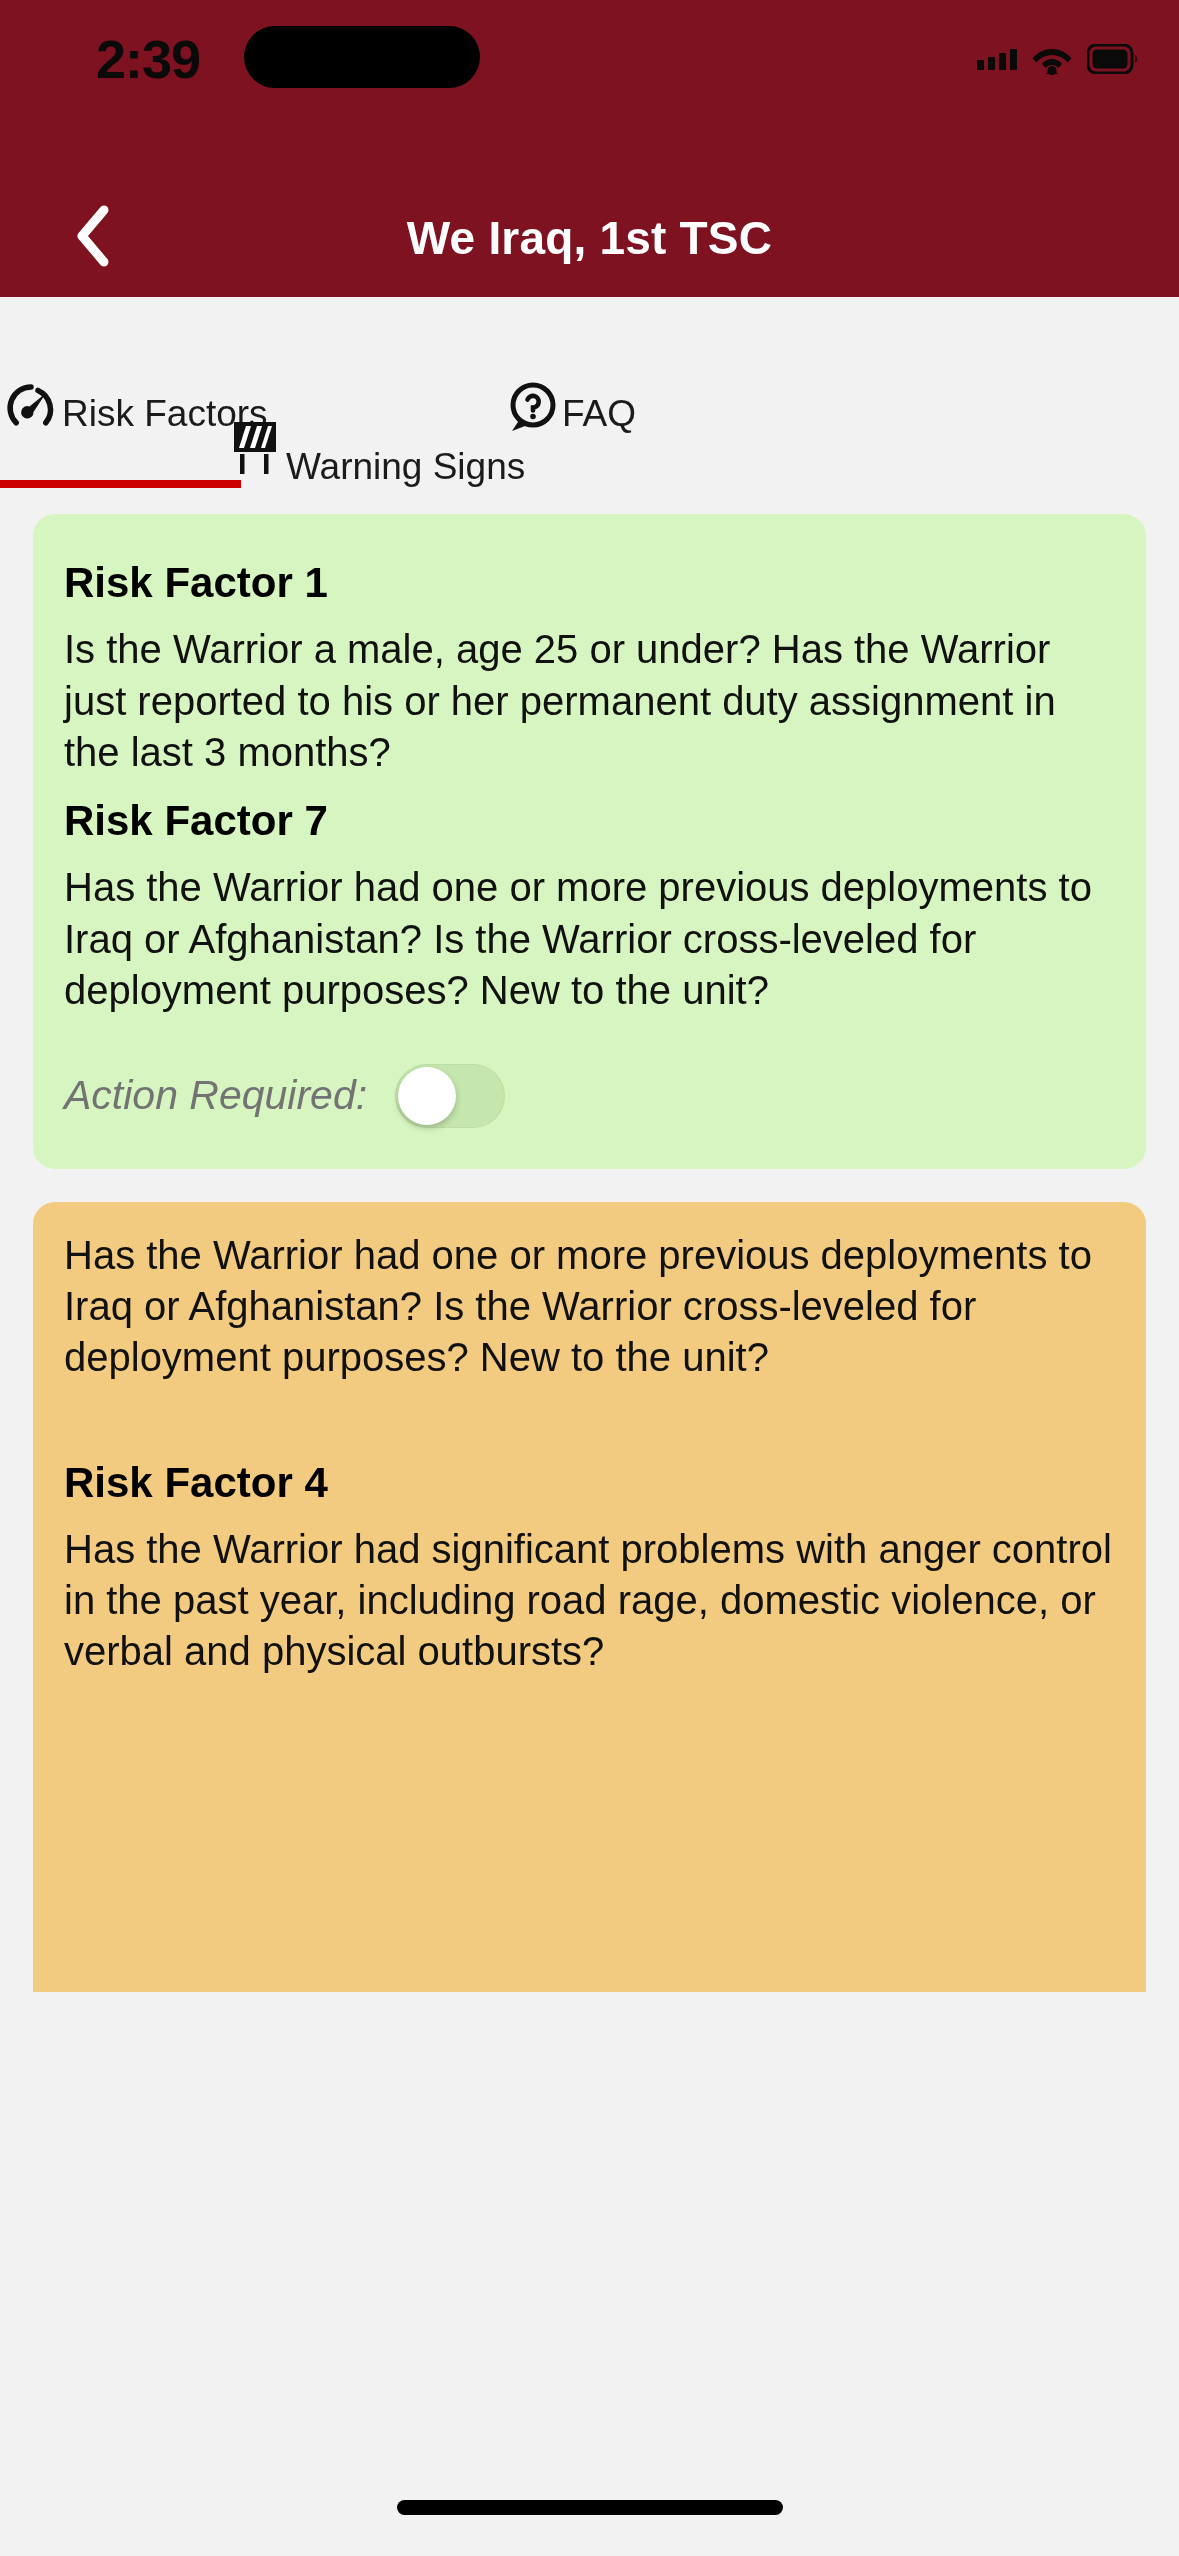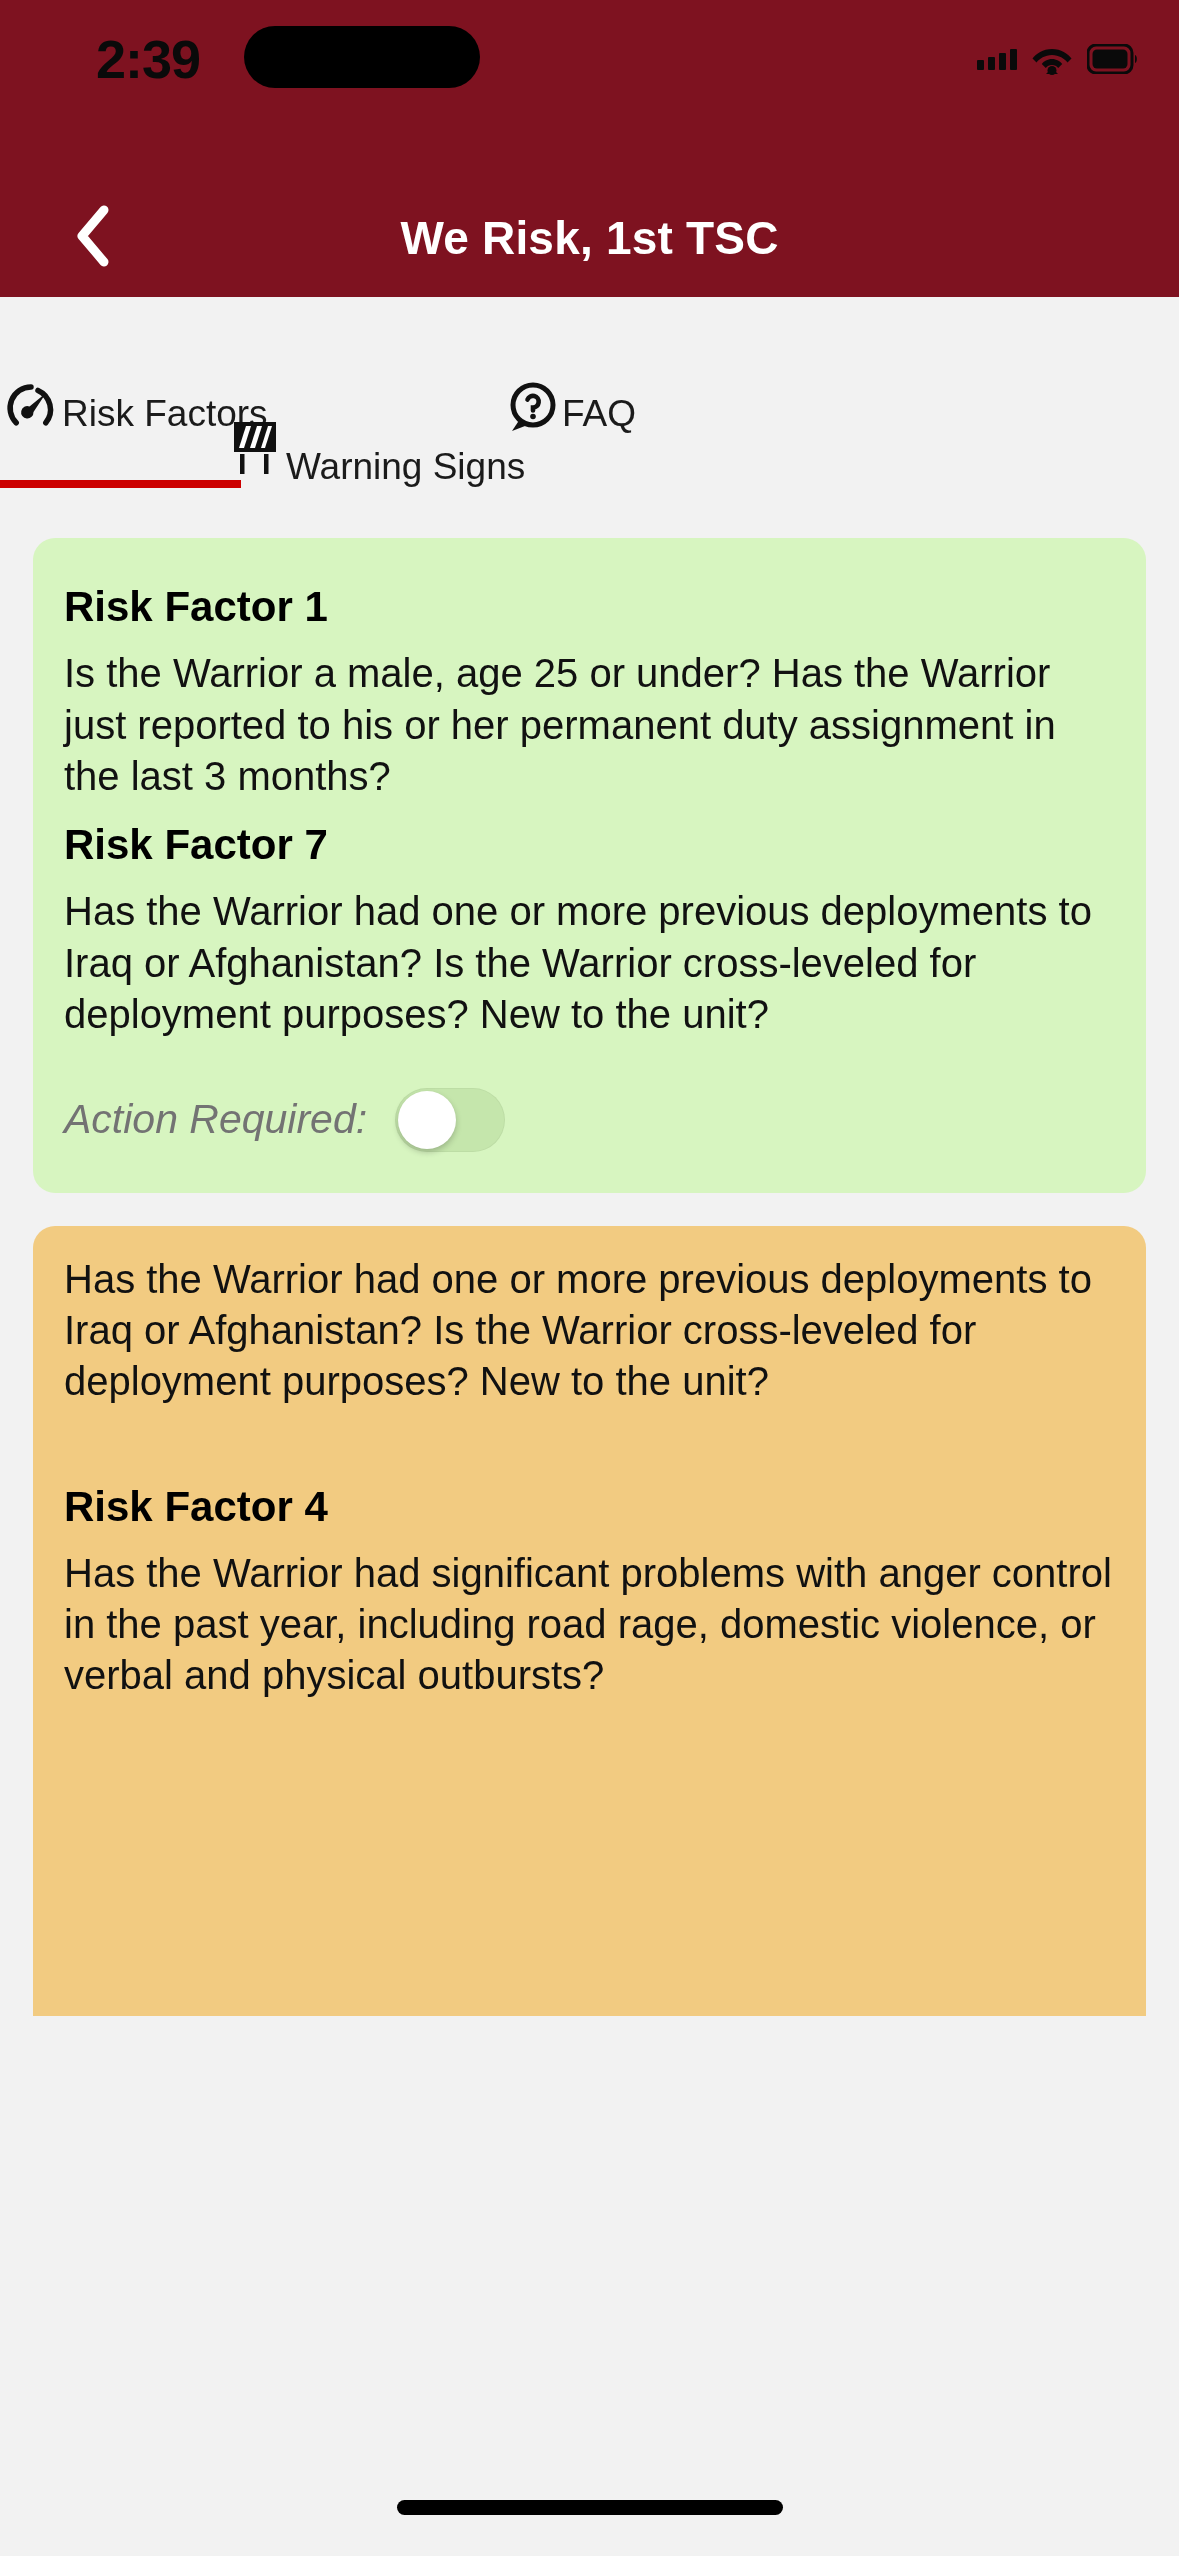--- a/index.html
+++ b/index.html
@@ -69,21 +69,20 @@
     position:absolute; left:0; top:183px; width:241px; height:8px;
     background:#CC0000;
   }
 
   
   .content { position:absolute; top:488px; left:0; width:1179px; height:2068px; background:#F2F2F2; }
 
   .card {
     position:absolute; left:33px; width:1113px;
     padding:28px 31px 0 31px;
-    margin-top:24px;
   }
   .card-green {
     top:26px; height:655px;
     background:#D7F5C0;
     border-radius:22px;
   }
   .card-orange {
     top:714px; height:790px;
     background:#F2CB81;
     border-radius:22px 22px 0 0;
@@ -146,21 +145,21 @@
         <svg width="52" height="30" viewBox="0 0 52 30">
           <rect x="1" y="1" width="44" height="28" rx="8" fill="none" stroke="#0A0A0A" stroke-width="3"></rect>
           <rect x="5.5" y="5.5" width="35" height="19" rx="4.5" fill="#0A0A0A"></rect>
           <path d="M48 11 C50.5 12 50.5 18 48 19 Z" fill="#0A0A0A"></path>
         </svg>
       </span>
     </div>
   </div>
 
   <div class="navbar">
-    <div class="nav-title">We Risk, 1st TSC</div>
+    <div class="nav-title">We Iraq, 1st TSC</div>
     <div class="back-btn">
       <span>
         <svg width="40" height="64" viewBox="0 0 40 64">
           <polyline points="30,6 8,32 30,58" fill="none" stroke="#FFFFFF" stroke-width="9" stroke-linecap="round" stroke-linejoin="round"></polyline>
         </svg>
       </span>
     </div>
   </div>
 
   <div class="tabbar">

